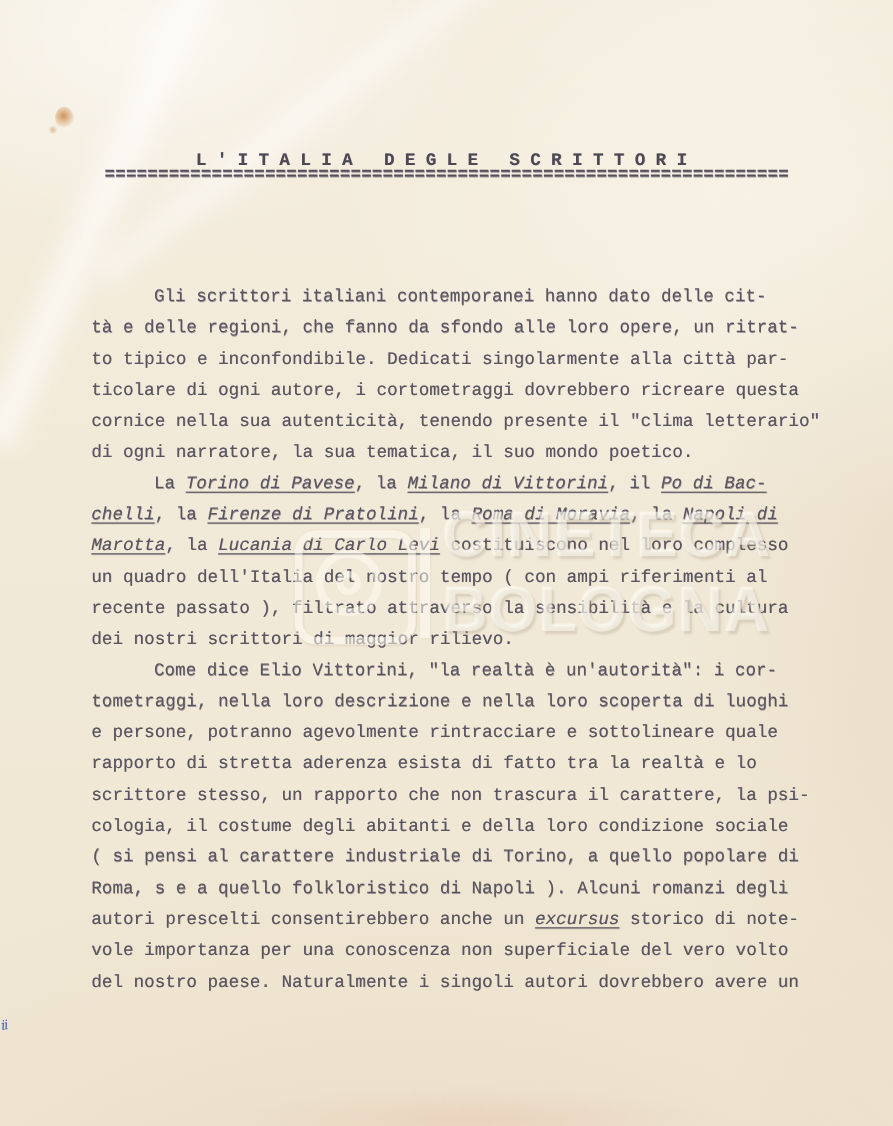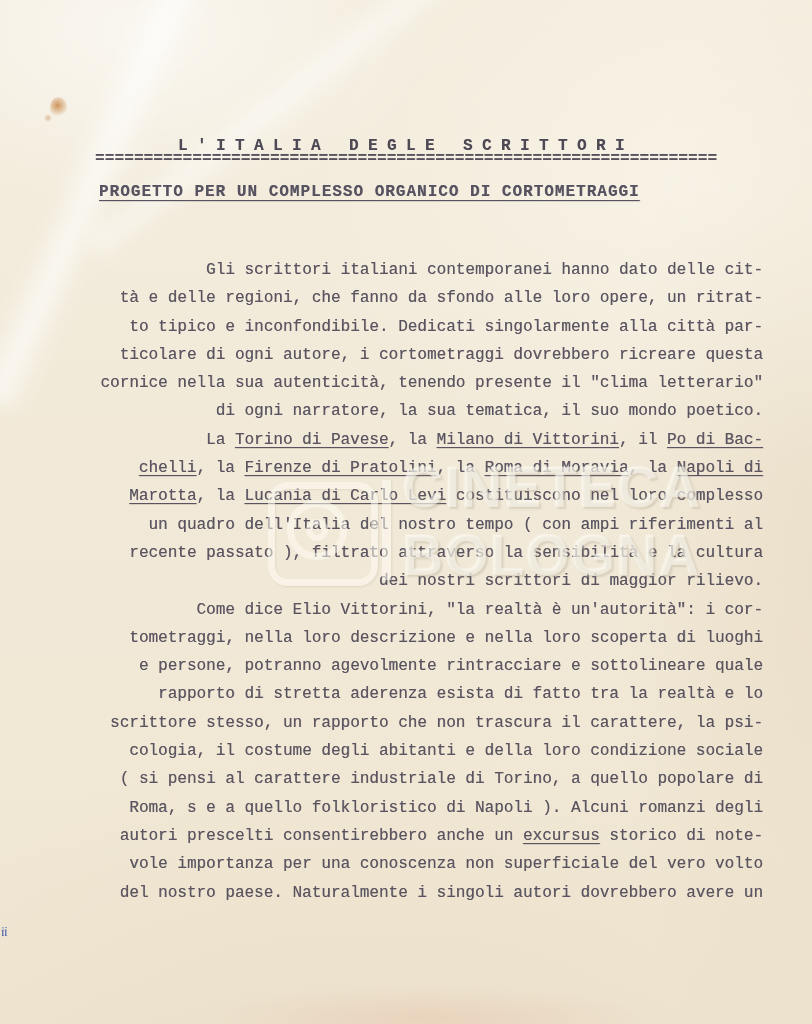--- a/index.html
+++ b/index.html
@@ -50,23 +50,23 @@
   .doc-subtitle{
     position:absolute;left:99px;top:183px;
     font-size:16px;font-weight:700;letter-spacing:1px;color:#565260;
     text-decoration:underline;text-underline-offset:4px;text-decoration-thickness:1.2px;
     white-space:nowrap;
   }
   .doc-body{
     position:absolute;left:83px;top:256px;width:680px;
     font-size:16px;line-height:28.3px;white-space:pre;
   }
-  .tline{height:28.3px;text-align:right;}
+  .tline{height:28.3px;}
   .tline.indent{padding-left:57px;}
-  .u{text-decoration:underline;text-underline-offset:3px;text-decoration-thickness:1.1px;}
+  .u{text-decoration:underline;text-underline-offset:3px;text-decoration-thickness:1.1px;font-style:italic;}
 
   
   .watermark{position:absolute;left:260px;top:468px;width:460px;height:130px;pointer-events:none;}
   .wm-logo{position:absolute;left:8px;top:14px;width:96px;height:90px;
     border:7px solid rgba(253,251,243,0.55);border-radius:20px;
     box-shadow:1px 1px 2px rgba(170,158,135,0.25), inset 1px 1px 2px rgba(170,158,135,0.2);}
   .wm-circle{position:absolute;left:12px;top:11px;width:46px;height:46px;
     border:7px solid rgba(253,251,243,0.55);border-radius:50%;}
   .wm-dot{position:absolute;left:12px;top:12px;width:10px;height:10px;
     border:6px solid rgba(253,251,243,0.55);border-radius:50%;}
@@ -90,21 +90,20 @@
 <div id="page">
 
   <div class="crease crease-1"></div>
   <div class="crease crease-2"></div>
   <div class="crease crease-3"></div>
   <div class="stain"></div>
   <div class="stain-2"></div>
 
   <div class="doc-title typed">L'ITALIA DEGLE SCRITTORI</div>
   <div class="title-rule typed">================================================================</div>
-  <div class="doc-subtitle typed">PROGETTO PER UN COMPLESSO ORGANICO DI CORTOMETRAGGI</div>
 
   <div class="doc-body typed"><div class="tline indent"><span>Gli scrittori italiani contemporanei hanno dato delle cit-</span></div><div class="tline"><span>tà e delle regioni, che fanno da sfondo alle loro opere, un ritrat-</span></div><div class="tline"><span>to tipico e inconfondibile. Dedicati singolarmente alla città par-</span></div><div class="tline"><span>ticolare di ogni autore, i cortometraggi dovrebbero ricreare questa</span></div><div class="tline"><span>cornice nella sua autenticità, tenendo presente il "clima letterario"</span></div><div class="tline"><span>di ogni narratore, la sua tematica, il suo mondo poetico.</span></div><div class="tline indent"><span>La </span><span class="u">Torino di Pavese</span><span>, la </span><span class="u">Milano di Vittorini</span><span>, il </span><span class="u">Po di Bac-</span></div><div class="tline"><span class="u">chelli</span><span>, la </span><span class="u">Firenze di Pratolini</span><span>, la </span><span class="u">Roma di Moravia</span><span>, la </span><span class="u">Napoli di</span></div><div class="tline"><span class="u">Marotta</span><span>, la </span><span class="u">Lucania di Carlo Levi</span><span> costituiscono nel loro complesso</span></div><div class="tline"><span>un quadro dell'Italia del nostro tempo ( con ampi riferimenti al</span></div><div class="tline"><span>recente passato ), filtrato attraverso la sensibilità e la cultura</span></div><div class="tline"><span>dei nostri scrittori di maggior rilievo.</span></div><div class="tline indent"><span>Come dice Elio Vittorini, "la realtà è un'autorità": i cor-</span></div><div class="tline"><span>tometraggi, nella loro descrizione e nella loro scoperta di luoghi</span></div><div class="tline"><span>e persone, potranno agevolmente rintracciare e sottolineare quale</span></div><div class="tline"><span>rapporto di stretta aderenza esista di fatto tra la realtà e lo</span></div><div class="tline"><span>scrittore stesso, un rapporto che non trascura il carattere, la psi-</span></div><div class="tline"><span>cologia, il costume degli abitanti e della loro condizione sociale</span></div><div class="tline"><span>( si pensi al carattere industriale di Torino, a quello popolare di</span></div><div class="tline"><span>Roma, s e a quello folkloristico di Napoli ). Alcuni romanzi degli</span></div><div class="tline"><span>autori prescelti consentirebbero anche un </span><span class="u">excursus</span><span> storico di note-</span></div><div class="tline"><span>vole importanza per una conoscenza non superficiale del vero volto</span></div><div class="tline"><span>del nostro paese. Naturalmente i singoli autori dovrebbero avere un</span></div></div>
 
   <div class="watermark">
     <div class="wm-logo">
       <div class="wm-circle">
         <div class="wm-dot"></div>
       </div>
     </div>
     <div class="wm-bar"></div>

